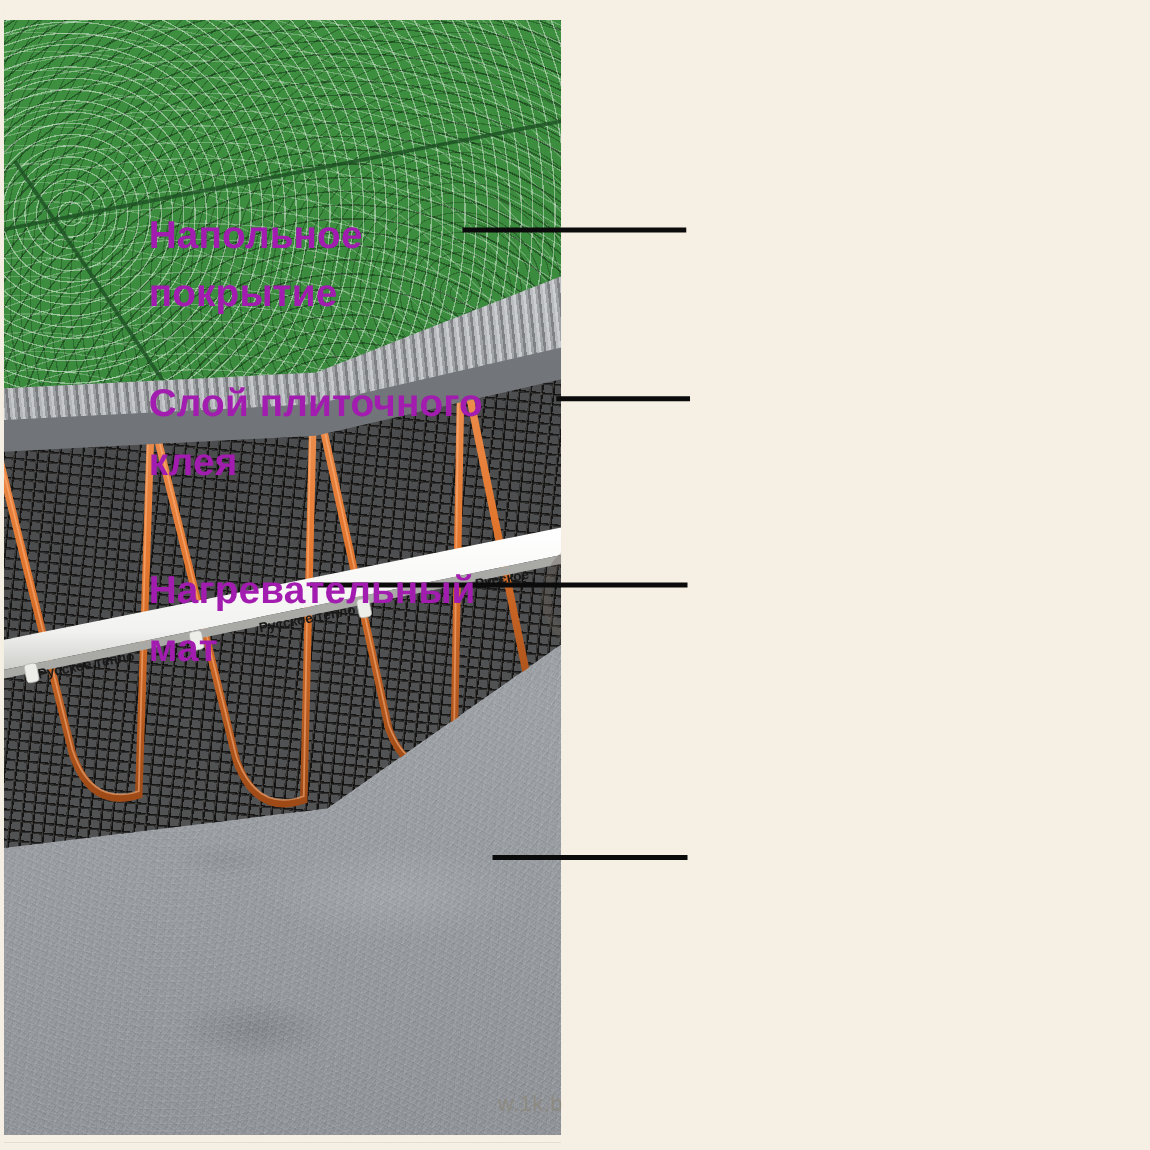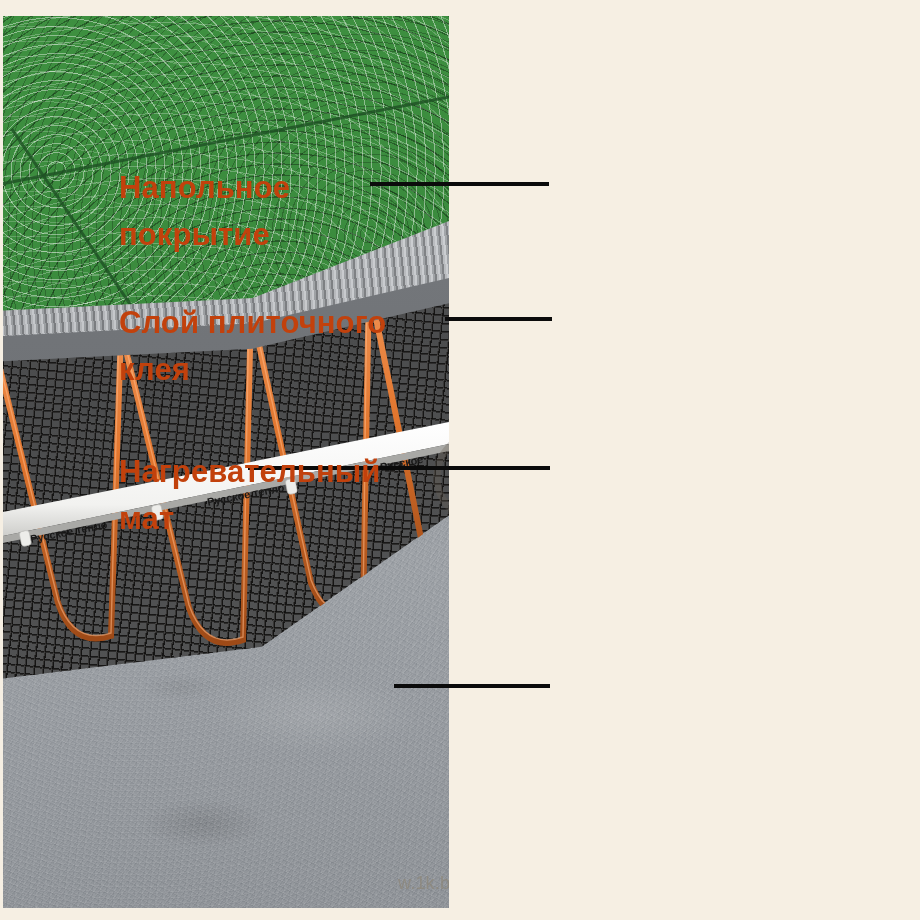--- a/index.html
+++ b/index.html
@@ -97,21 +97,21 @@
   #overlay{position:absolute;inset:0;}
 
   
   #wm-circle{position:absolute;left:425px;top:416px;width:106px;height:106px;opacity:.30;}
   #wm-bottom{position:absolute;left:398px;top:873px;font-size:18px;color:#8c8679;opacity:.75;letter-spacing:.2px;}
 
   
   #panel{position:absolute;left:449px;top:0;width:471px;height:920px;background:#F6EFE3;}
   .legend{position:absolute;left:119px;}
   .legend .txt{
-    color:#c2410c;font-weight:bold;font-size:31px;line-height:47px;
+    color:#a21caf;font-weight:bold;font-size:31px;line-height:47px;
     letter-spacing:.1px;white-space:pre-line;
   }
   .lead{position:absolute;height:4px;background:#0b0b0b;}
 
   
   #frame-top{position:absolute;left:0;top:0;width:449px;height:8px;background:#F6EFE3;}
   #frame-left{position:absolute;left:0;top:0;width:3px;height:920px;background:#F6EFE3;}
   #frame-bottom{position:absolute;left:0;bottom:0;width:449px;height:6px;background:#F6EFE3;}
 </style>
 </head>

